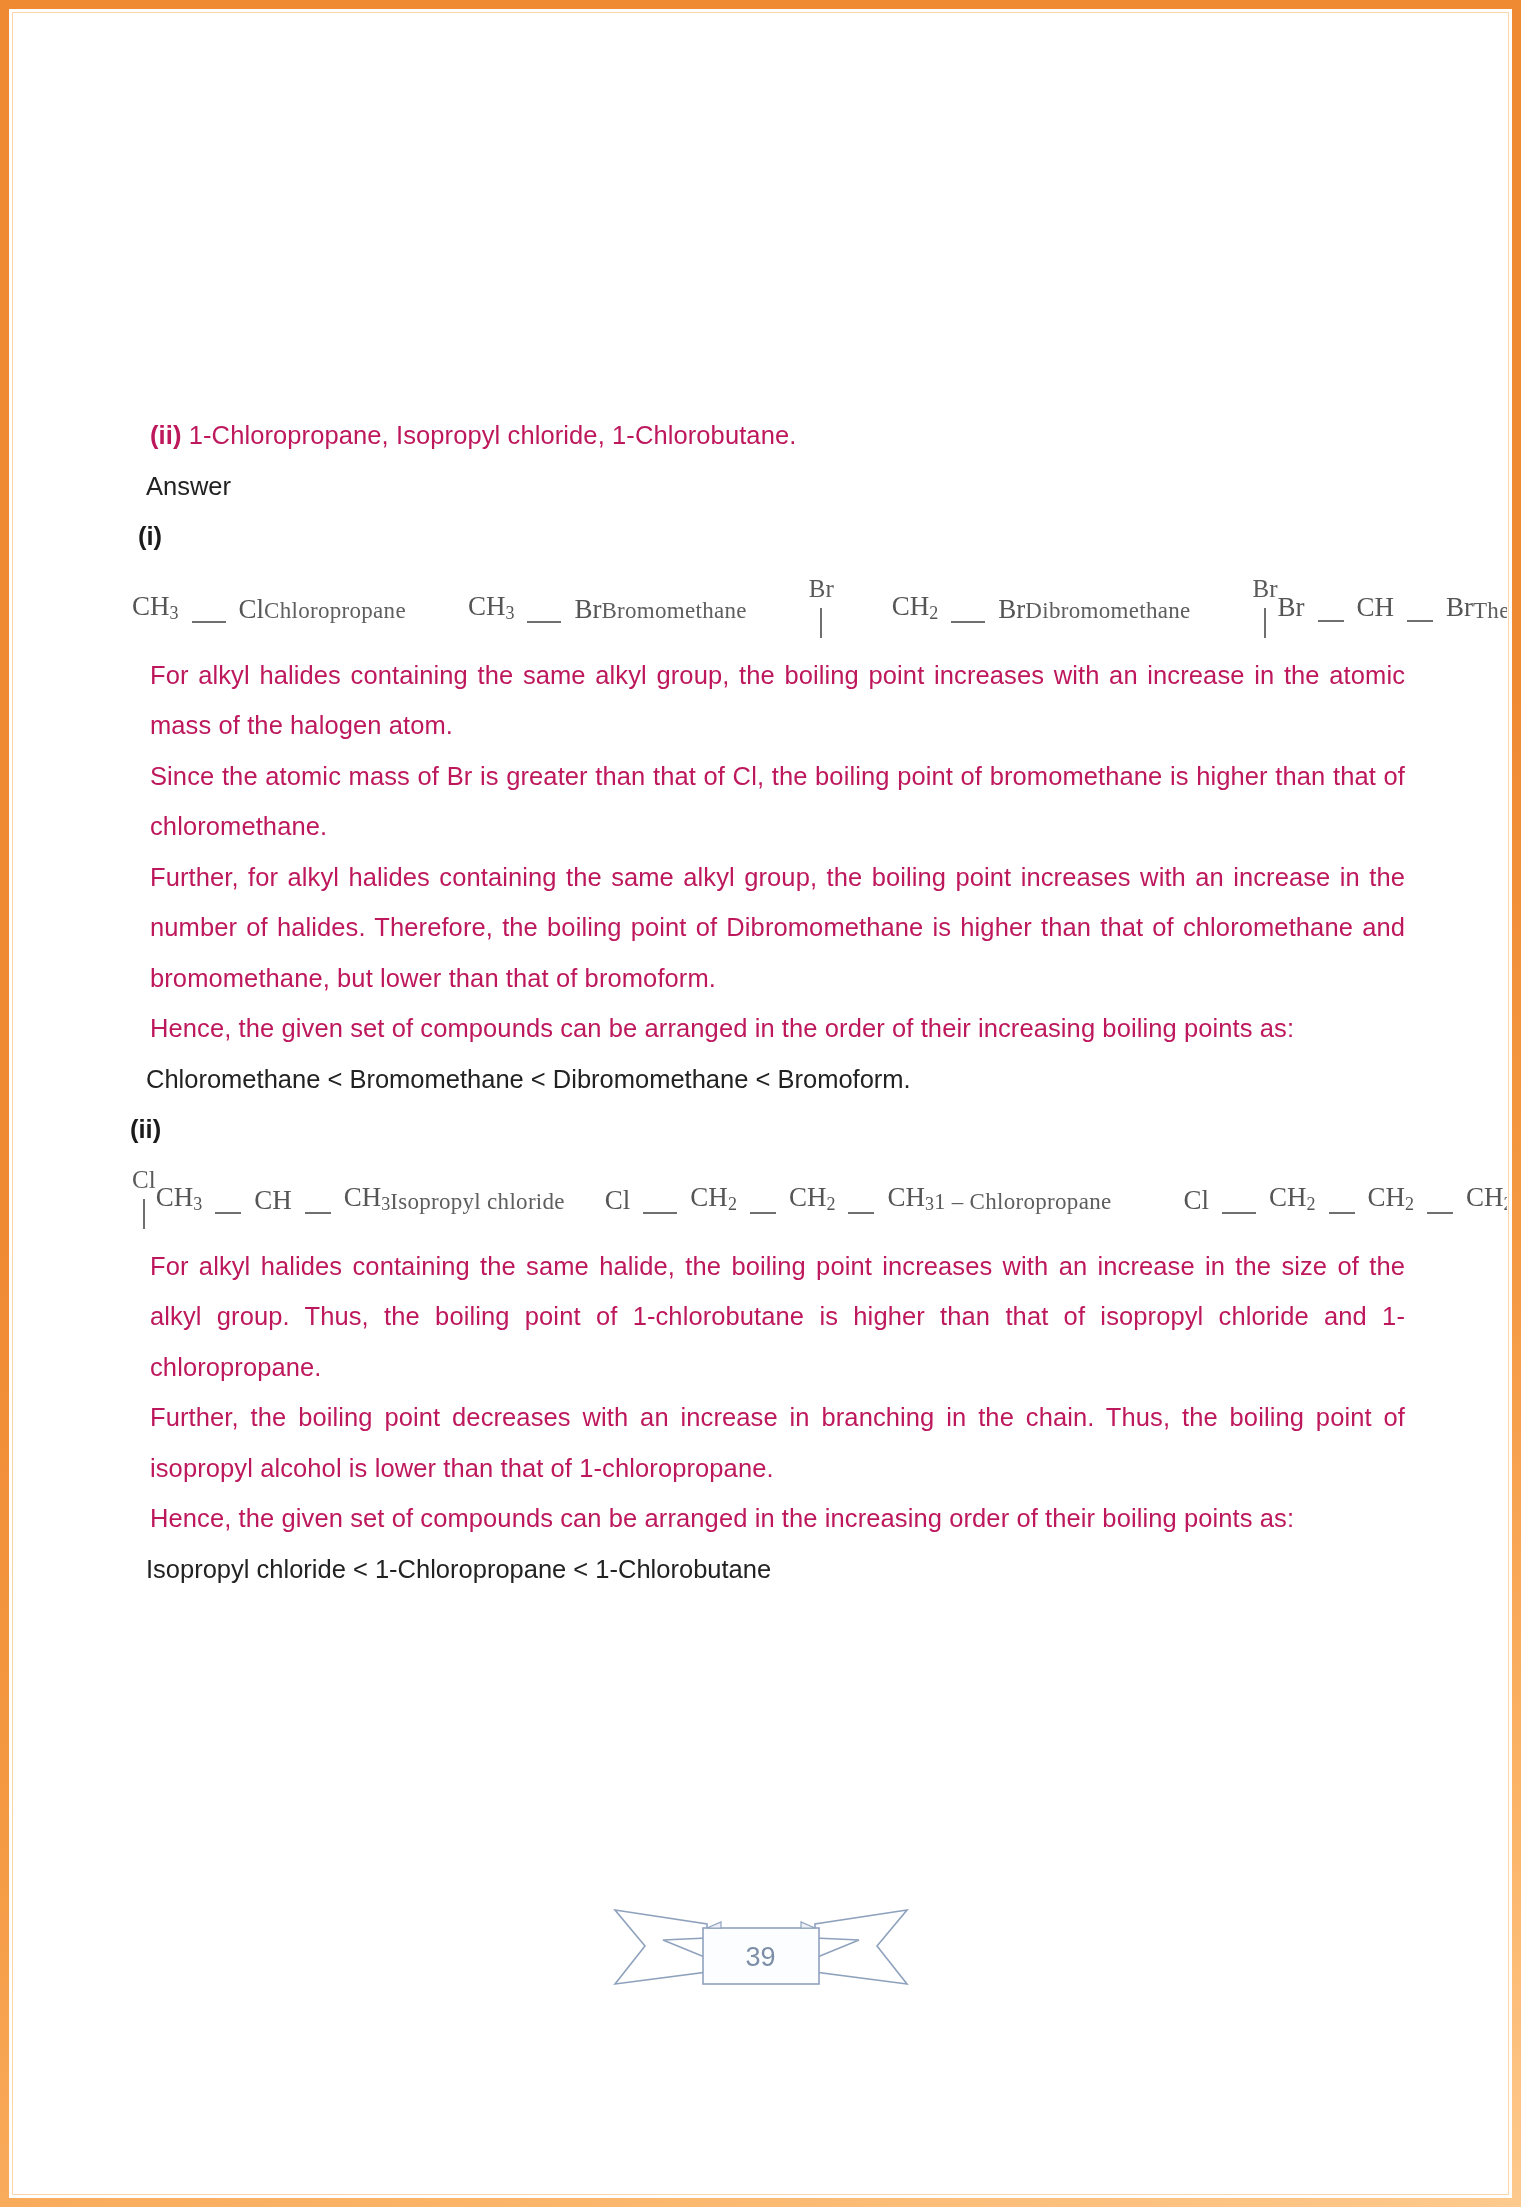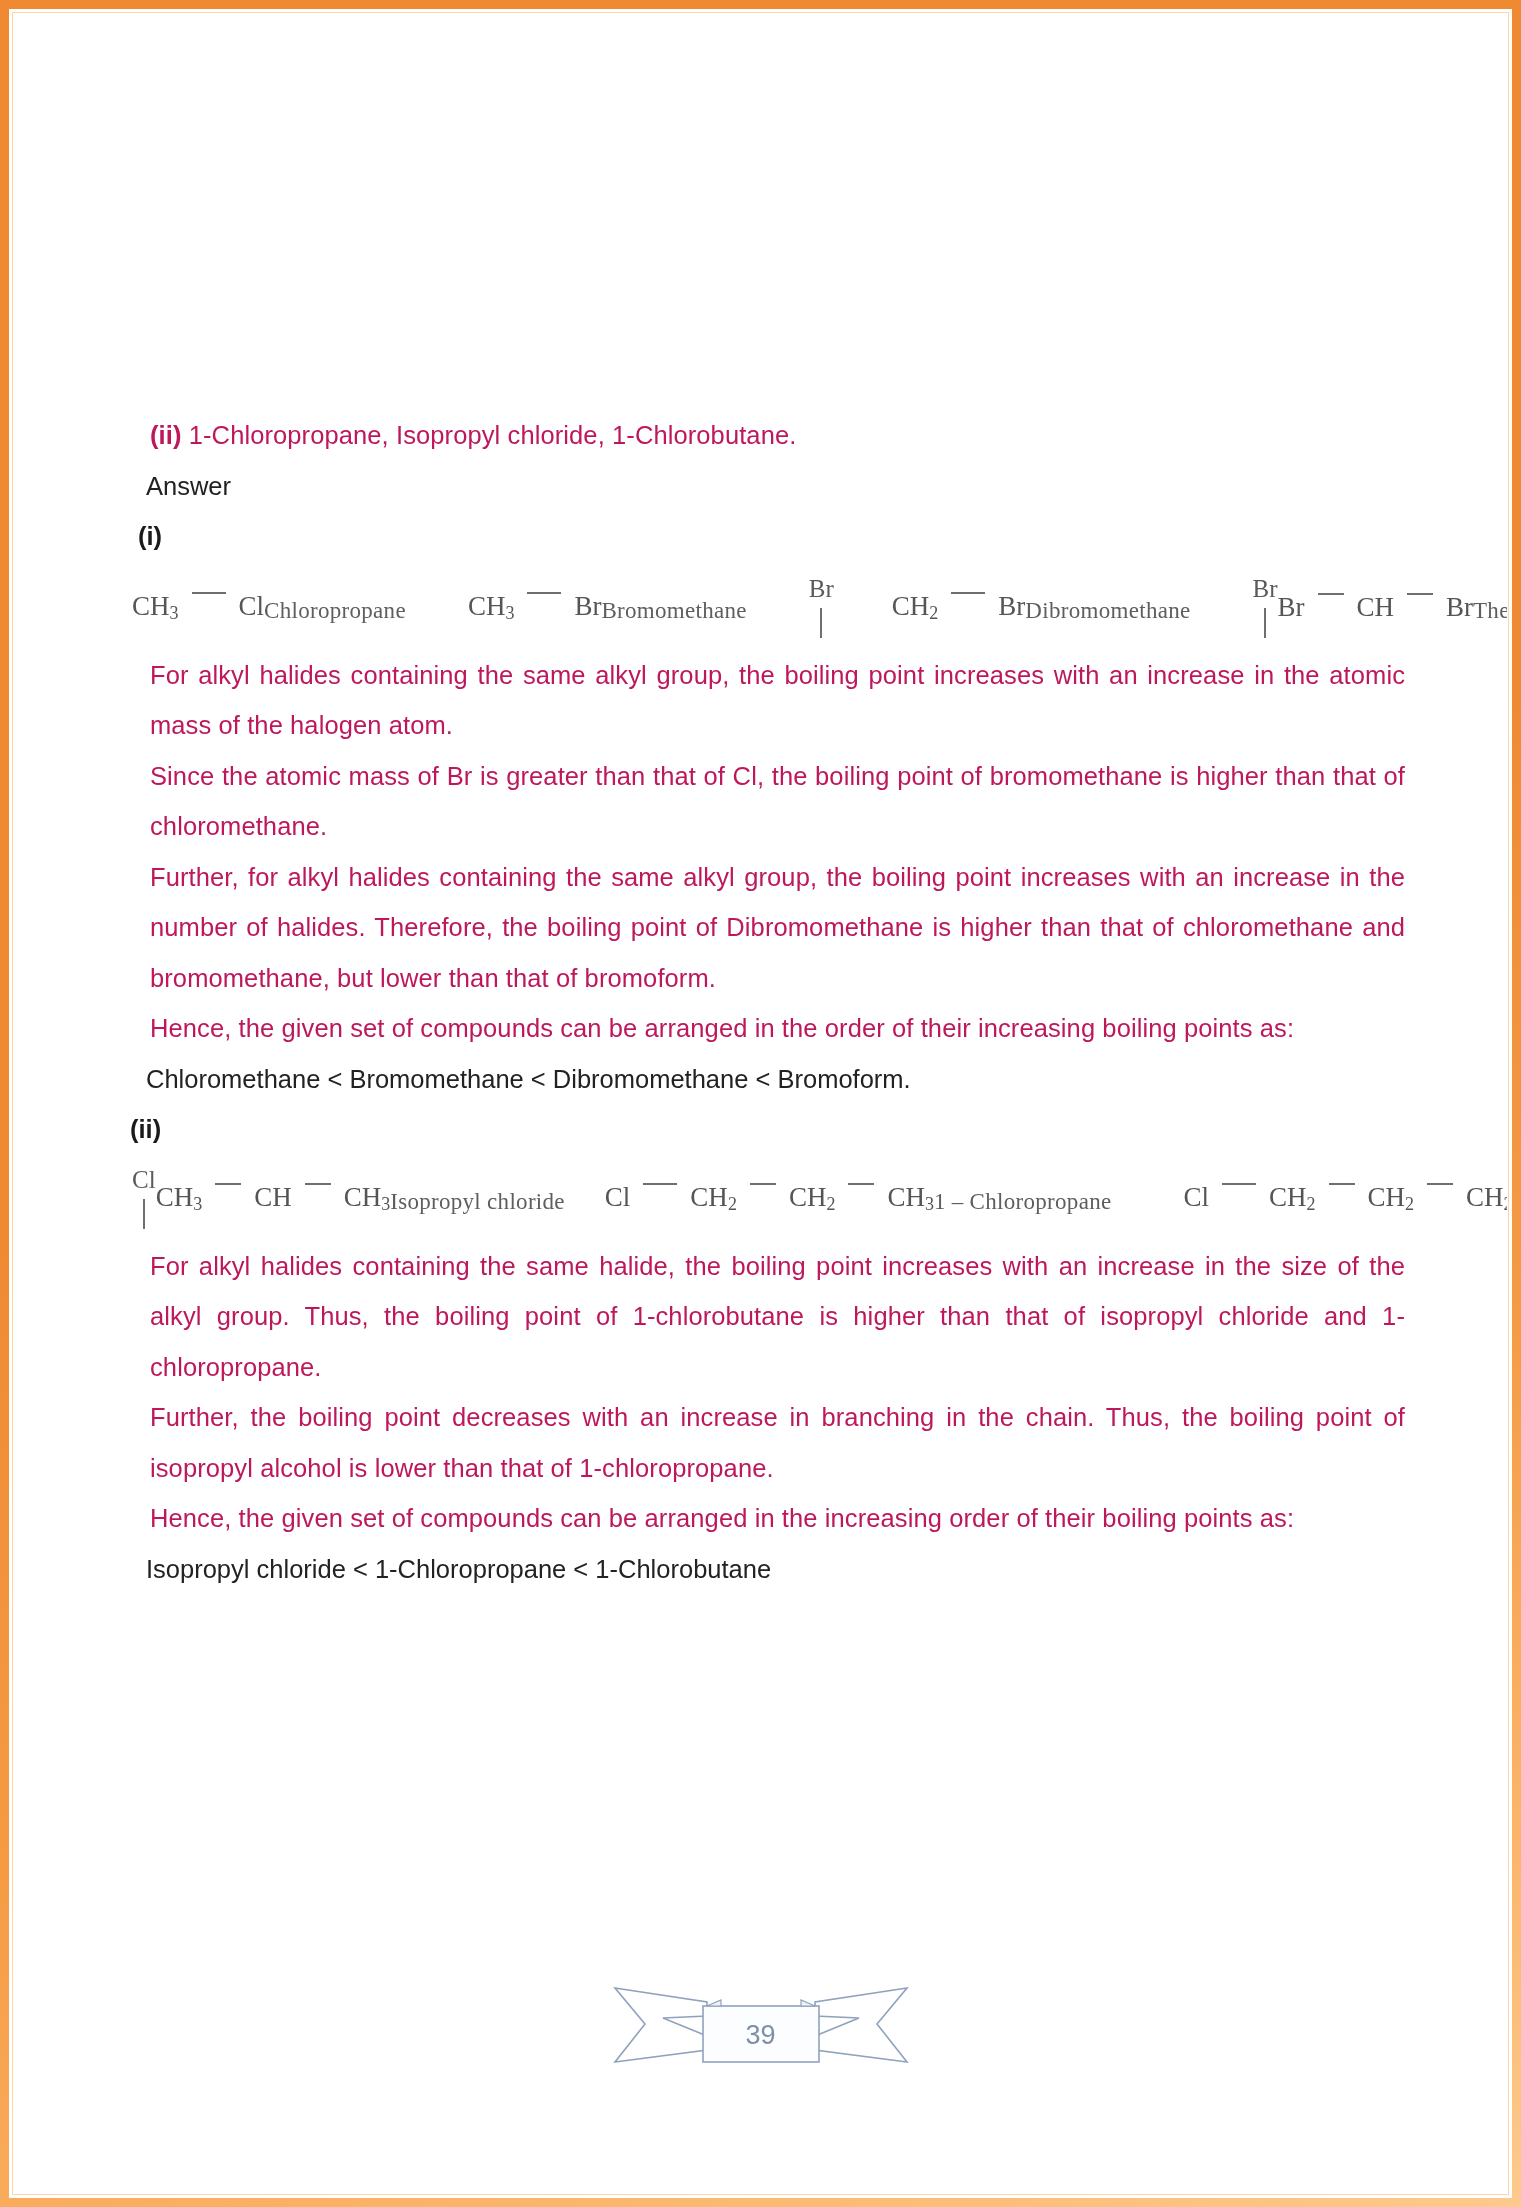--- a/index.html
+++ b/index.html
@@ -113,21 +113,21 @@
   .branch-bond {
     width: 2px;
     height: 30px;
     background: #6b6b6b;
     margin-top: 7px;
   }
   .branch-spacer { height: 64px; }
 
   .chain {
     display: flex;
-    align-items: flex-start;
+    align-items: flex-end;
     white-space: nowrap;
     gap: 6px;
   }
   .atom {
     font-size: 27px;
     color: #4f4f4f;
     line-height: 1.05;
   }
   .atom sub {
     font-size: 18px;
@@ -148,21 +148,21 @@
     margin-top: 7px;
     white-space: nowrap;
     letter-spacing: 0.3px;
   }
 
   
   #ribbon {
     position: absolute;
     left: 50%;
     transform: translateX(-50%);
-    top: 1948px;
+    top: 1870px;
     width: 300px;
     height: 120px;
   }
   #ribbon svg { display: block; }
   #ribbon-number {
     position: absolute;
     left: 0; right: 0;
     top: 58px;
     text-align: center;
     font-size: 27px;

